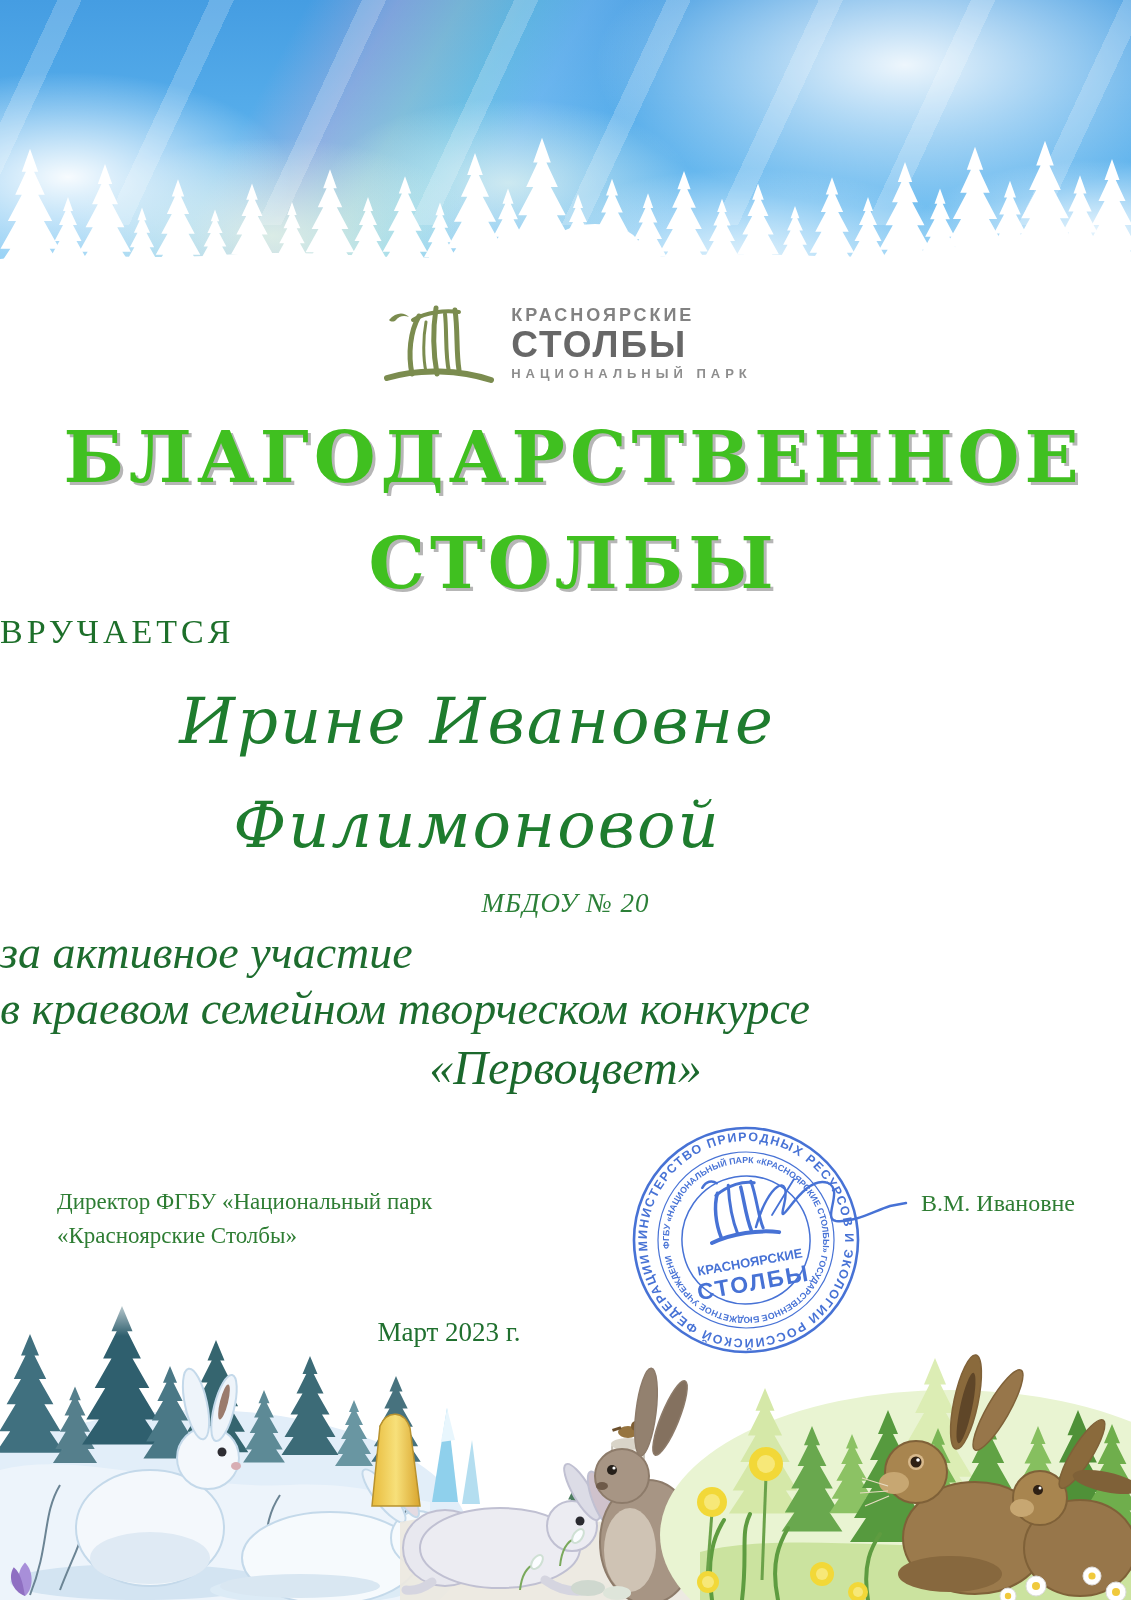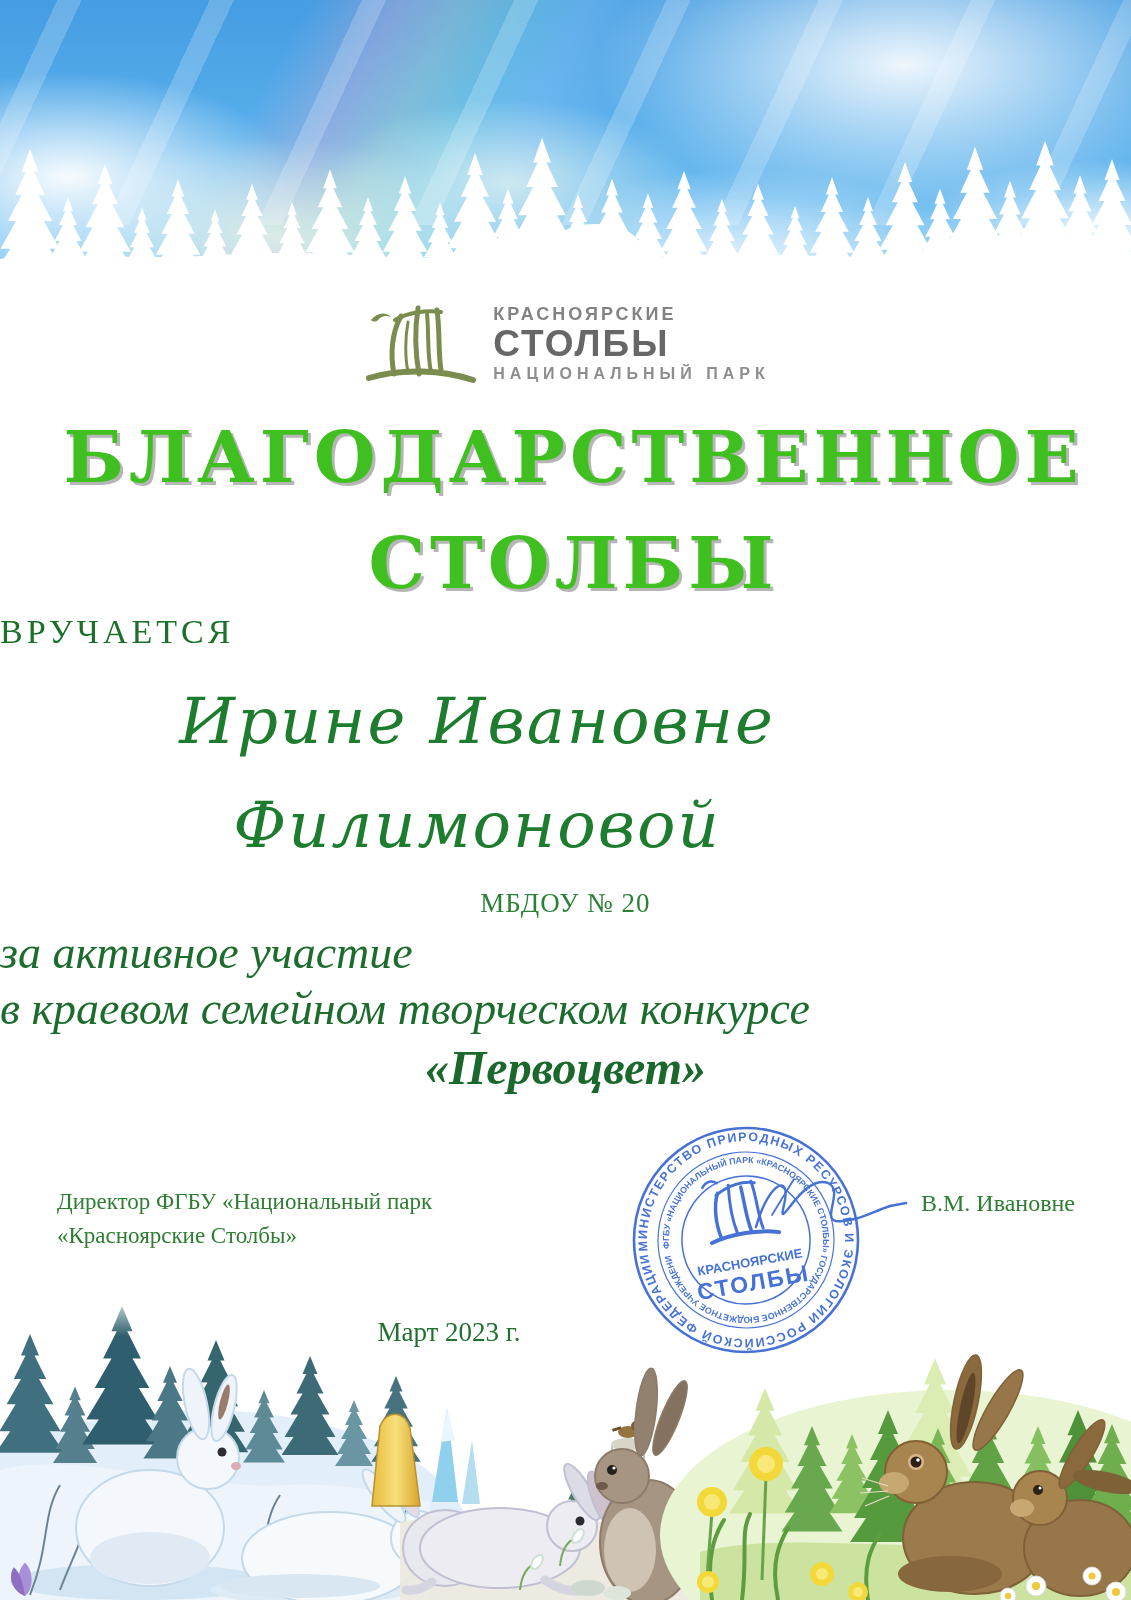--- a/index.html
+++ b/index.html
@@ -31,21 +31,21 @@
   }
   .forest-sil { position:absolute; left:0; bottom:-1px; width:1131px; height:165px; display:block; }
   
   .logo {
     position:absolute; top:300px; left:0; width:1131px;
     display:flex; justify-content:center; align-items:center; gap:14px;
   }
   .logo-text { font-family:"Liberation Sans","DejaVu Sans",sans-serif; text-align:left; }
   .logo-l1 { font-size:18px; font-weight:700; letter-spacing:3px; color:#828282; }
   .logo-l2 { font-size:37px; font-weight:800; letter-spacing:2px; color:#676767; line-height:1.0; }
-  .logo-l3 { font-size:16px; font-weight:600; letter-spacing:5px; color:#8d8d8d; margin-top:3px; }
+  .logo-l3 { font-size:13px; font-weight:600; letter-spacing:5px; color:#8d8d8d; margin-top:3px; }
   
   .title {
     position:absolute; top:404px; left:8px; width:1131px; text-align:center;
     font-family:"DejaVu Serif","Liberation Serif",serif; font-weight:700;
     font-size:71px; line-height:106px; letter-spacing:5px; color:#40c020;
     text-shadow:3px 3px 0 rgba(110,110,110,.5);
   }
   
   .presented {
     position:absolute; top:613px; left:0; width:1131px; text-align:left;
@@ -53,31 +53,31 @@
   }
   .recipient {
     position:absolute; left:0; width:954px; text-align:center;
     font-family:"DejaVu Serif","Liberation Serif",serif; font-style:italic;
     font-size:64px; color:#1e7c2e; letter-spacing:2px;
   }
   .recipient.l1 { top:684px; }
   .recipient.l2 { top:788px;text-align:center; }
   .org {
     position:absolute; top:888px; left:0; width:1131px; text-align:center;
-    font-size:27px; color:#2c8038; letter-spacing:1px;
+    font-style:italic; font-size:27px; color:#2c8038; letter-spacing:1px;
   }
   .reason {
     position:absolute; left:0; width:958px; text-align:left;
     font-style:italic; font-size:46px; color:#1d6c2e;
   }
   .reason.r1 { top:926px; }
   .reason.r2 { top:982px; }
   .contest {
     position:absolute; top:1040px; left:0; width:1131px; text-align:center;
-    font-style:italic; font-weight:700; font-size:48px; color:#1b682c;
+    font-style:italic; font-weight:400; font-size:48px; color:#1b682c;
   }
   
   .director {
     position:absolute; top:1185px; left:57px; width:420px;
     font-size:23px; line-height:34px; color:#2e7d33;
   }
   .director-name {
     position:absolute; top:1190px; right:56px; width:260px; text-align:right;
     font-size:24px; color:#2e7d33;
   }

